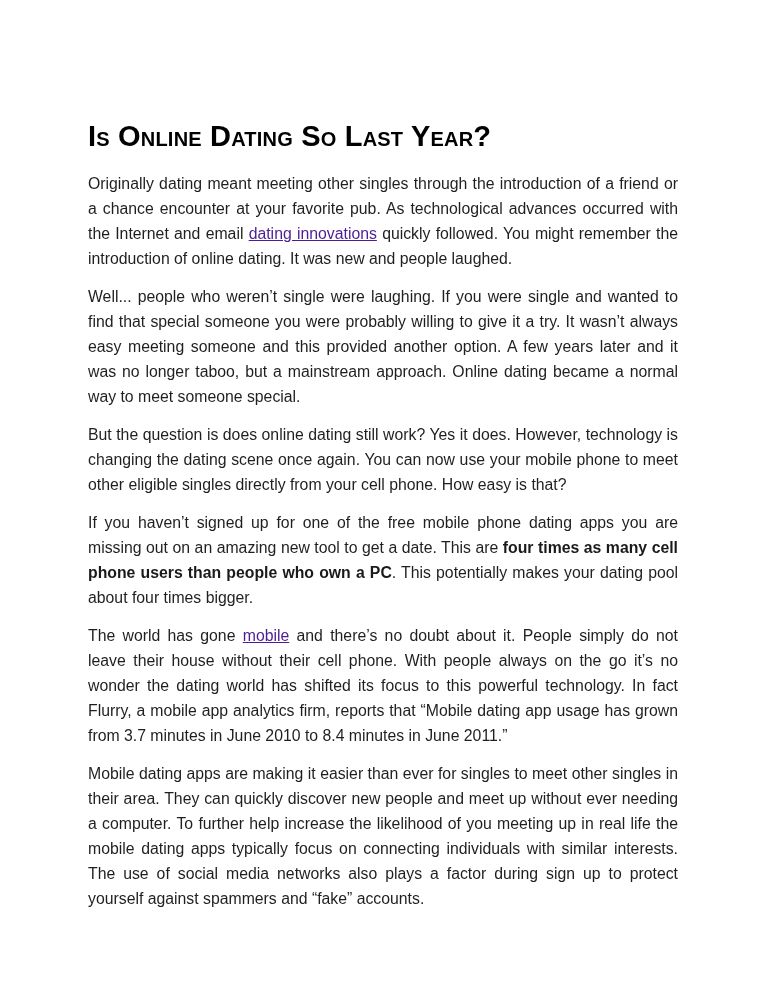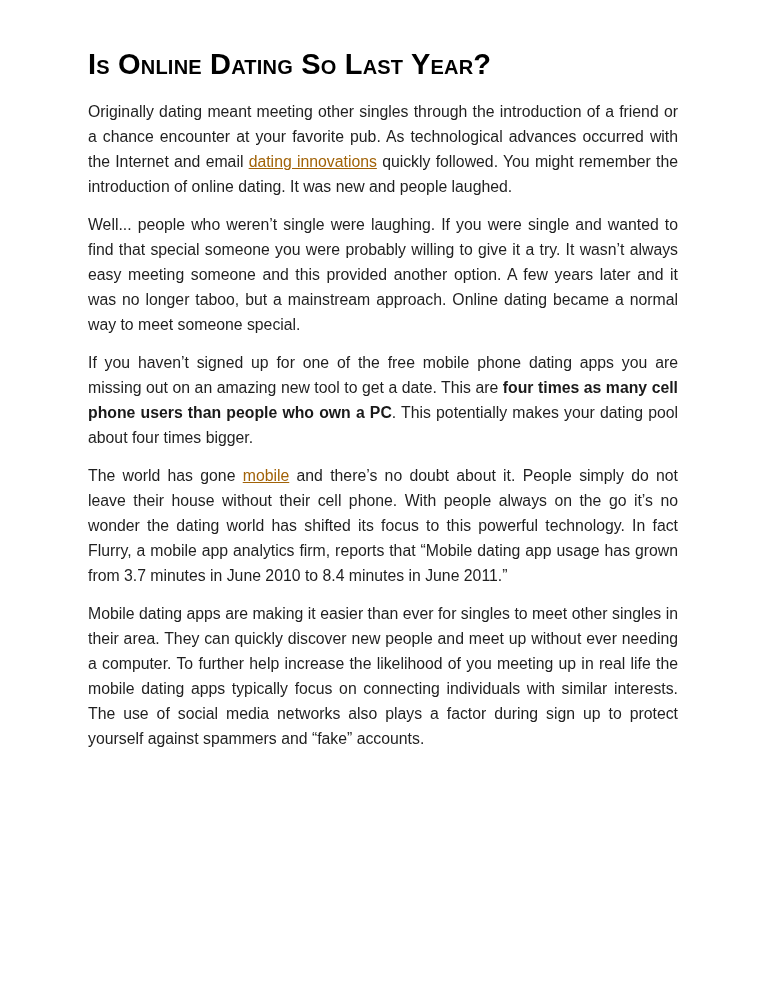--- a/index.html
+++ b/index.html
@@ -5,21 +5,21 @@
   html, body { margin: 0; padding: 0; }
   body {
     width: 768px; height: 994px;
     background: #ffffff;
     font-family: "Liberation Sans", sans-serif;
     overflow: hidden;
   }
   .page {
     box-sizing: border-box;
     width: 768px; height: 994px;
-    padding: 48px 90px 0 88px;
+    padding: 120px 90px 0 88px;
     background: #ffffff;
   }
   .title {
     margin: 0 0 18px 0;
     font-family: "Liberation Sans", sans-serif;
     font-variant: small-caps;
     font-weight: 700;
     font-size: 29px;
     line-height: 1.15;
     letter-spacing: 0.2px;
@@ -29,30 +29,31 @@
   .para {
     margin: 0 0 13px 0;
     font-size: 15.8px;
     line-height: 25px;
     color: #1f1f1f;
     text-align: justify;
     text-justify: inter-word;
   }
   .para:last-child { margin-bottom: 16px; }
   .para a {
-    color: #a16207;
+    color: #4c1d95;
     cursor: pointer;
   }
   .para strong { font-weight: 700; color: #1a1a1a; }
 </style>
 </head>
 <body>
 
 <div class="page">
   <h1 class="title">Is Online Dating So Last Year?</h1>
   <div class="body-text">
       <p class="para"><span>Originally dating meant meeting other singles through the introduction of a friend or a chance encounter at your favorite pub. As technological advances occurred with the Internet and email </span><a href="#">dating innovations</a><span> quickly followed. You might remember the introduction of online dating. It was new and people laughed.</span></p>
       <p class="para"><span>Well... people who weren’t single were laughing. If you were single and wanted to find that special someone you were probably willing to give it a try. It wasn’t always easy meeting someone and this provided another option. A few years later and it was no longer taboo, but a mainstream approach. Online dating became a normal way to meet someone special.</span></p>
+      <p class="para"><span>But the question is does online dating still work? Yes it does. However, technology is changing the dating scene once again. You can now use your mobile phone to meet other eligible singles directly from your cell phone. How easy is that?</span></p>
       <p class="para"><span>If you haven’t signed up for one of the free mobile phone dating apps you are missing out on an amazing new tool to get a date. This are </span><strong>four times as many cell phone users than people who own a PC</strong><span>. This potentially makes your dating pool about four times bigger.</span></p>
       <p class="para"><span>The world has gone </span><a href="#">mobile</a><span> and there’s no doubt about it. People simply do not leave their house without their cell phone. With people always on the go it’s no wonder the dating world has shifted its focus to this powerful technology. In fact Flurry, a mobile app analytics firm, reports that “Mobile dating app usage has grown from 3.7 minutes in June 2010 to 8.4 minutes in June 2011.”</span></p>
       <p class="para"><span>Mobile dating apps are making it easier than ever for singles to meet other singles in their area. They can quickly discover new people and meet up without ever needing a computer. To further help increase the likelihood of you meeting up in real life the mobile dating apps typically focus on connecting individuals with similar interests. The use of social media networks also plays a factor during sign up to protect yourself against spammers and “fake” accounts.</span></p>
     </div>
 </div>
 
 </body></html>

